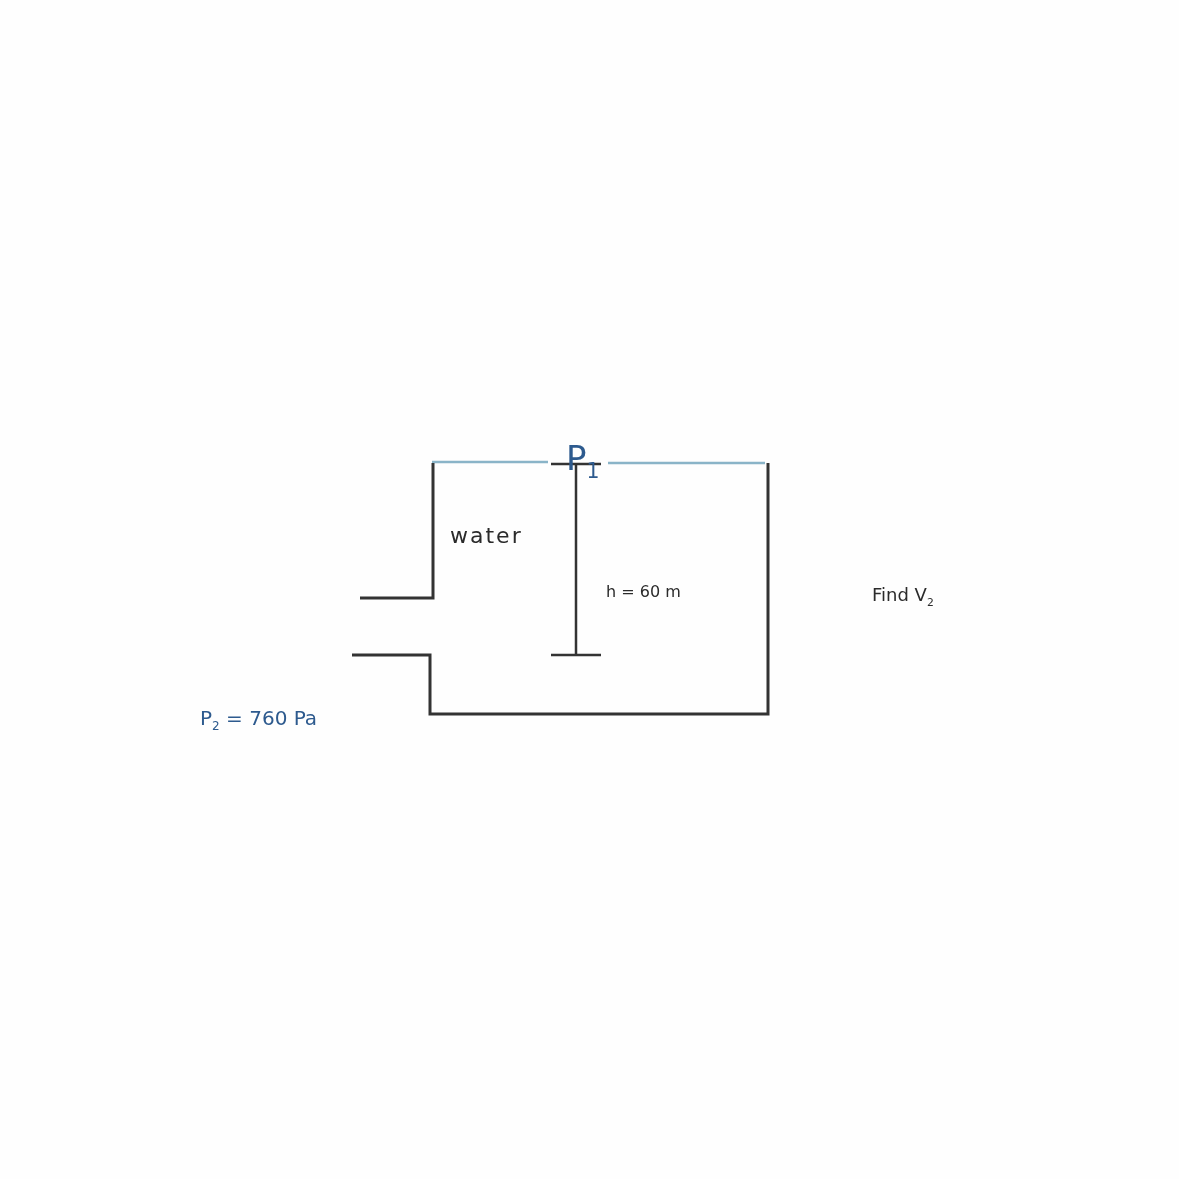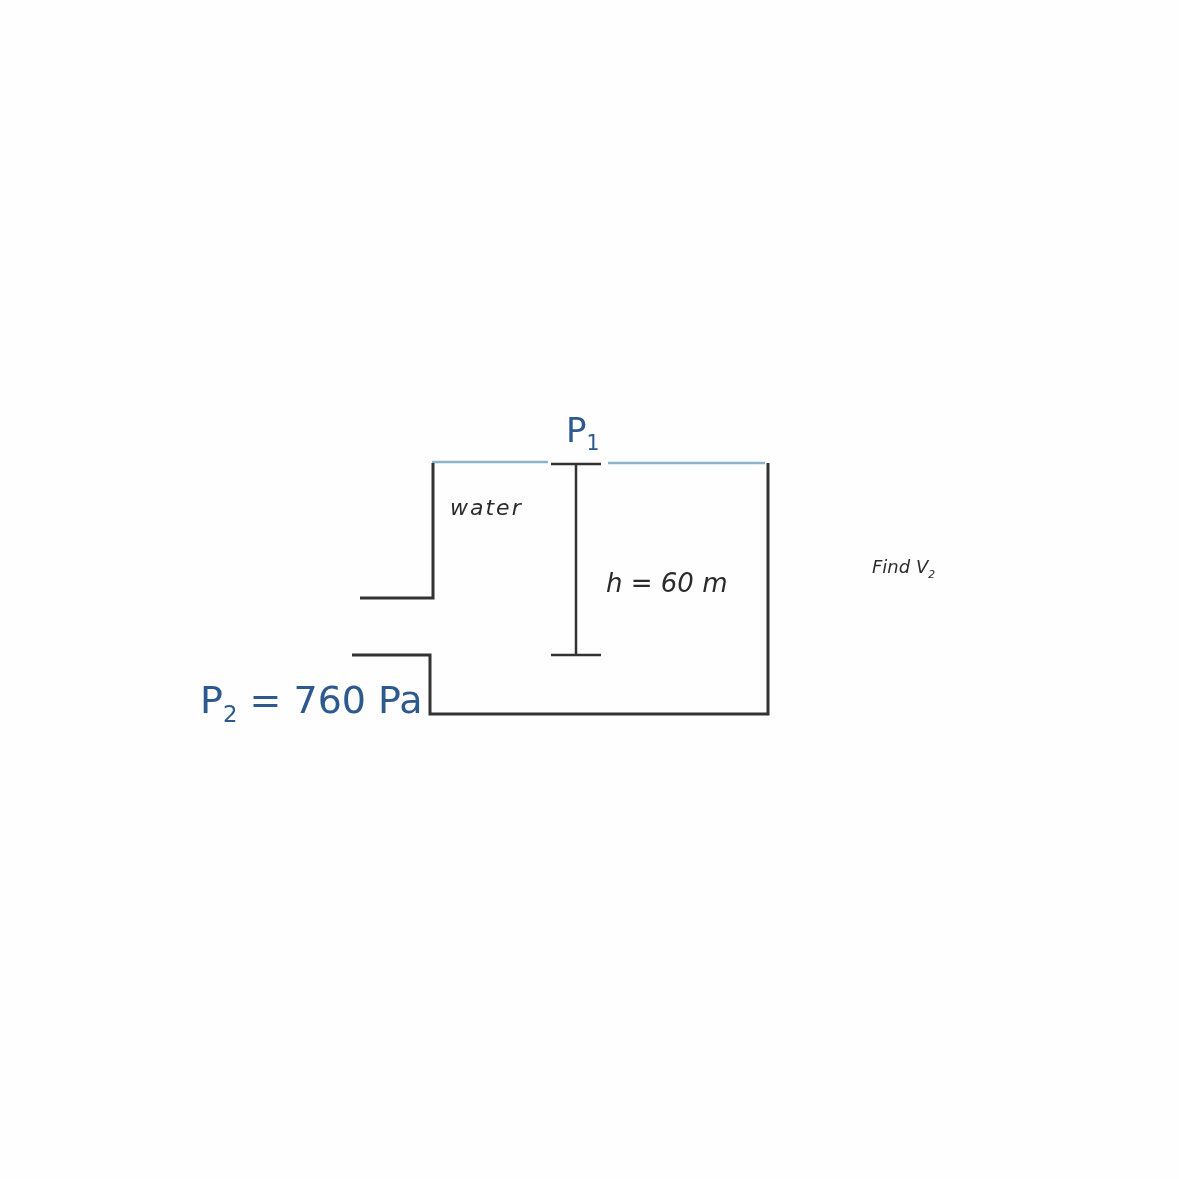--- a/index.html
+++ b/index.html
@@ -1,19 +1,19 @@
 <!DOCTYPE html>
 <html><head>
   <meta charset="utf-8">
   <style>
     html, body { margin: 0; padding: 0; background: #fefefe; }
     body { width: 1179px; height: 1179px; position: relative; overflow: hidden; }
     svg.diagram { position: absolute; left: 0; top: 0; }
-    .lbl { position: absolute; white-space: nowrap; font-family: "DejaVu Sans", sans-serif; }
-    .dark { color: #2b2b2b; font-style: italic; }
+    .lbl { position: absolute; white-space: nowrap; font-family: "DejaVu Sans", sans-serif; margin-top: 28px; }
+    .dark { color: #2b2b2b; }
     .blue { color: #2d5a8e; }
     sub { font-size: 60%; }
   </style>
 </head>
 <body>
 
 <svg class="diagram" width="1179" height="1179" viewBox="0 0 1179 1179">
 
   <line x1="432" y1="462" x2="548" y2="462" stroke="#8ab4c8" stroke-width="2.5"></line>
   <line x1="608" y1="463" x2="765" y2="463" stroke="#8ab4c8" stroke-width="2.5"></line>
@@ -25,22 +25,22 @@
   <line x1="576" y1="464" x2="576" y2="655" stroke="#333" stroke-width="2.5"></line>
   <line x1="551" y1="655" x2="601" y2="655" stroke="#333" stroke-width="2.5"></line>
 </svg>
 
 <div class="lbl blue" style="left:566px; top:410px; font-size:34px;">
   <span>P</span><sub>1</sub>
 </div>
 
 <div class="lbl dark" style="left:450px; top:495px; font-size:22px; letter-spacing:2px;">water</div>
 
-<div class="lbl dark" style="left:606px; top:568px; font-size:26px;">h = 60 m</div>
+<div class="lbl dark" style="left:606px; top:554px; font-size:16px;">h = 60 m</div>
 
 <div class="lbl dark" style="left:872px; top:556px; font-size:18px;">
   <span>Find V</span><sub>2</sub>
 </div>
 
-<div class="lbl blue" style="left:200px; top:678px; font-size:38px;">
+<div class="lbl blue" style="left:200px; top:678px; font-size:20px;">
   <span>P</span><sub>2</sub>
   <span>= 760 Pa</span>
 </div>
 
 </body></html>

